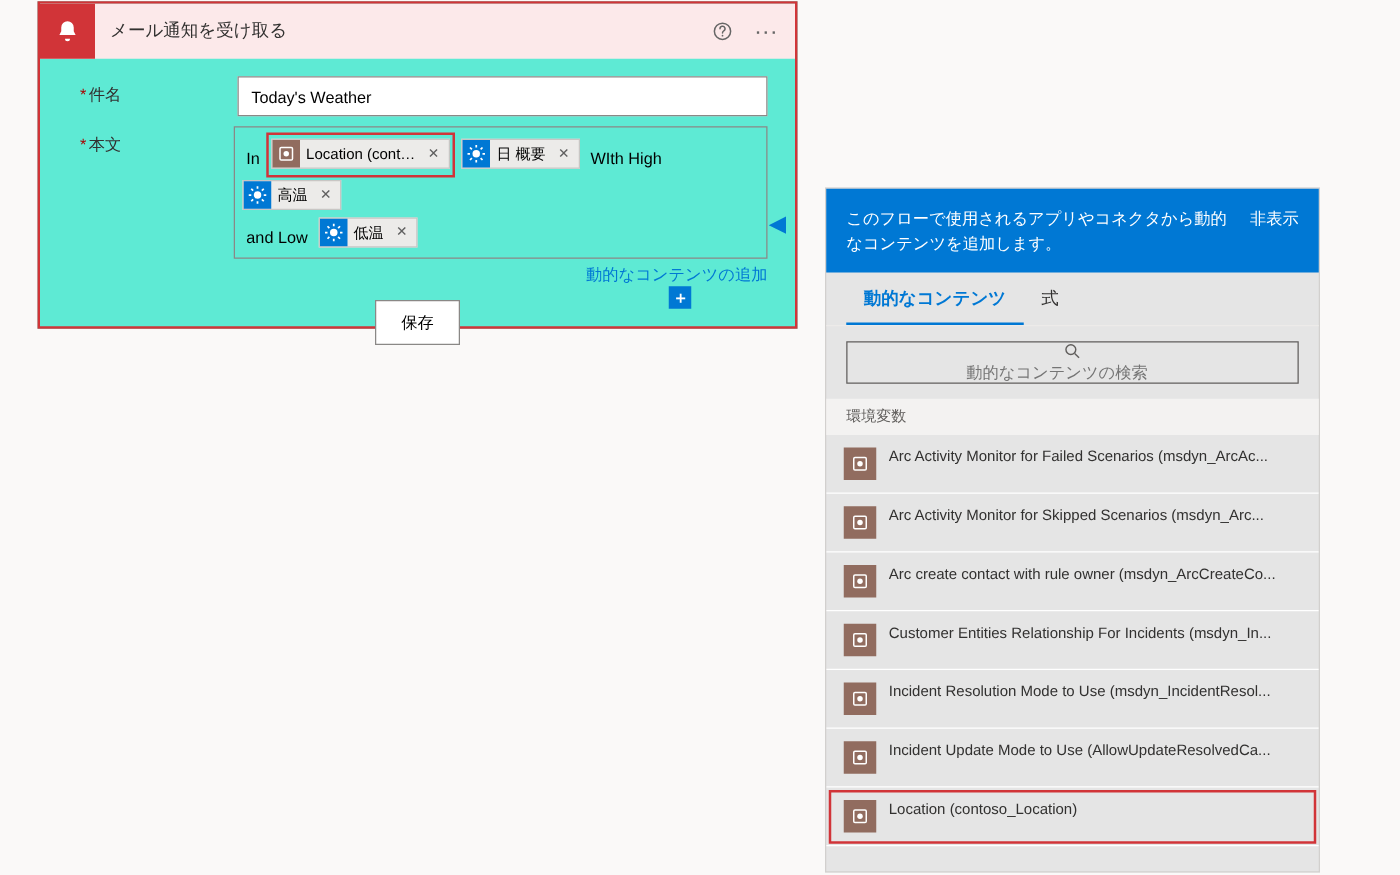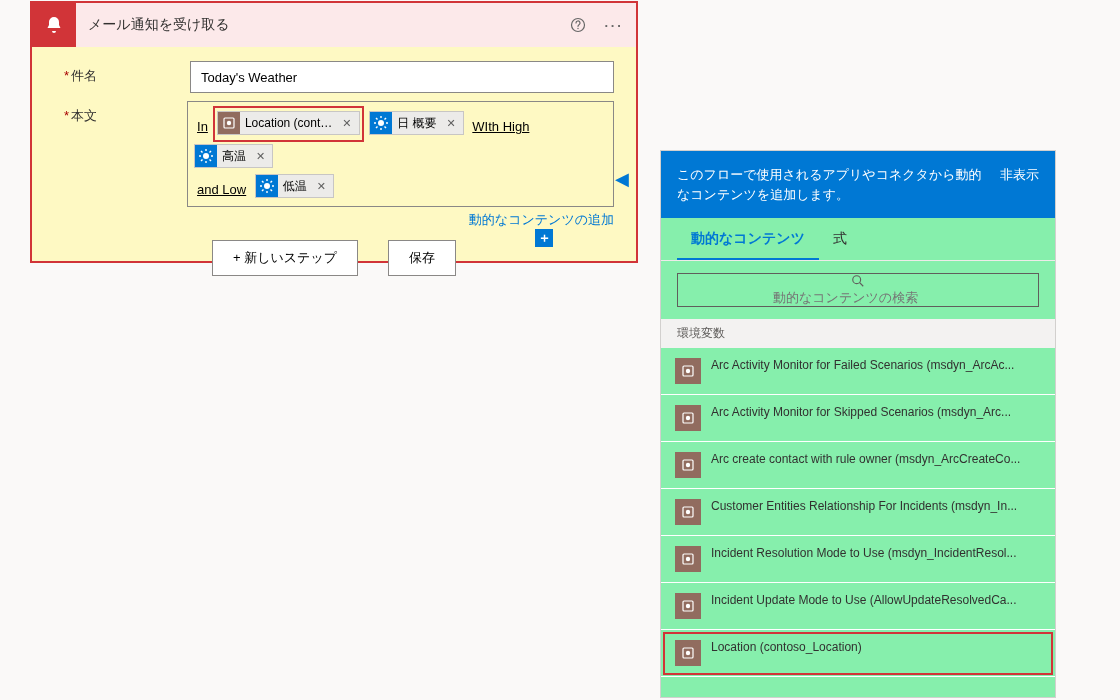--- a/index.html
+++ b/index.html
@@ -1,20 +1,20 @@
 <!DOCTYPE html>
 <html><head>
   <meta charset="utf-8">
   <style>
     * { margin:0; padding:0; box-sizing:border-box; }
     body { font-family:"Segoe UI","Yu Gothic UI",Meiryo,sans-serif; font-size:13px; background:#faf9f8; width:1120px; height:700px; position:relative; overflow:hidden; }
 
     .canvas { position:absolute; left:0; top:0; right:0; bottom:0; }
 
-    .flow-card { position:absolute; left:30px; top:1px; width:608px; background:#fef9c3; border:2px solid #d13438; }
+    .flow-card { position:absolute; left:30px; top:1px; width:608px; background:#5eead4; border:2px solid #d13438; }
     .card-header { display:flex; align-items:center; height:44px; background:#fce9ea; }
     .card-hicon { width:44px; height:44px; background:#d13438; display:flex; align-items:center; justify-content:center; }
     .card-hicon svg { fill:#fff; }
     .card-title { flex:1 1 auto; padding:0 12px; color:#323130; font-size:14px; }
     .card-help, .card-menu { width:28px; height:28px; display:flex; align-items:center; justify-content:center; color:#666; margin-right:8px; cursor:pointer; }
     .card-help svg { stroke:#666; fill:none; }
     .card-menu { letter-spacing:2px; font-size:13px; font-weight:bold; }
 
     .card-body { padding:14px 22px 14px 32px; }
     .row { display:flex; margin-bottom:8px; align-items:flex-start; }
@@ -25,31 +25,31 @@
     .textbox { width:100%; height:32px; border:1px solid #8a8886; padding:0 10px; font-size:13px; }
     .richbox { width:100%; border:1px solid #8a8886; padding:4px 5px; line-height:24px; }
 
     .token { display:inline-flex; align-items:center; height:24px; border:1px solid #c8c6c4; background:#ecebe9; margin:2px 1px; padding:0 3px 0 0; font-size:12px; }
     .tok-ico { width:22px; height:22px; display:flex; align-items:center; justify-content:center; margin-right:5px; }
     .tok-ico.env { background:#916c5f; }
     .tok-ico.wx  { background:#0078d4; }
     .tok-ico svg { fill:#fff; }
     .tok-label { padding-right:6px; }
     .tok-x { color:#606060; padding:0 4px; cursor:pointer; font-size:11px; }
-    .lit { padding:0 4px; display:inline;text-decoration:underline; }
+    .lit { padding:0 4px; display:inline; }
     .token-hl { display:inline-block; border:2px solid #d13438; padding:1px 1px; margin:0 1px; }
 
     .add-dc-row { text-align:right; margin-top:4px; }
     .add-dc { color:#0078d4; font-size:13px; cursor:pointer; display:inline-flex; align-items:center;flex-direction:column; }
     .add-dc-plus { width:18px; height:18px; background:#0078d4; color:#fff; display:inline-flex; align-items:center; justify-content:center; font-weight:bold; margin-left:6px; font-size:13px; }
 
     .btn-row { position:absolute; left:30px; top:240px; width:608px; display:flex; justify-content:center; gap:30px; }
     .btn { background:#fff; border:1px solid #8a8886; padding:8px 20px; font-size:13px; cursor:pointer; }
 
-    .dc-panel { position:absolute; left:660px; top:150px; width:396px; background:#86efac; border:1px solid #d2d0ce; display:flex; flex-direction:column; height:548px; }
+    .dc-panel { position:absolute; left:660px; top:150px; width:396px; background:#e5e5e5; border:1px solid #d2d0ce; display:flex; flex-direction:column; height:548px; }
     .dc-pointer { position:absolute; left:615px; top:168px; color:#0078d4; font-size:18px; }
     .dc-head { background:#0078d4; color:#fff; padding:14px 16px; display:flex; align-items:flex-start; line-height:1.5; }
     .dc-head-text { flex:1 1 auto; font-size:13px; }
     .dc-hide { margin-left:12px; cursor:pointer; font-size:13px; white-space:nowrap; }
     .dc-tabs { display:flex; padding:0 16px; border-bottom:1px solid #edebe9; }
     .dc-tab { padding:12px 14px 10px; font-size:14px; color:#323130; cursor:pointer; }
     .dc-tab.active { color:#0078d4; border-bottom:2px solid #0078d4; font-weight:600; }
     .dc-search-wrap { padding:12px 16px; }
     .dc-search { display:flex; align-items:center; width:100%; height:34px; border:1px solid #605e5c; padding:0 8px;flex-direction:column; }
     .dc-search input { border:0; outline:0; font-size:13px; flex:1; margin-left:6px; background:transparent; }
@@ -165,21 +165,20 @@
               <span>動的なコンテンツの追加</span>
               <span class="add-dc-plus">＋</span>
             </span>
           </div>
         </div>
       </div>
     </div>
   </div>
 
   <div class="btn-row">
-    <button class="btn">+ 新しいステップ</button>
     <button class="btn">保存</button>
   </div>
 
   <div class="dc-pointer">◀</div>
   <div class="dc-panel">
     <div class="dc-head">
       <div class="dc-head-text">このフローで使用されるアプリやコネクタから動的なコンテンツを追加します。</div>
       <div class="dc-hide">非表示</div>
     </div>
     <div class="dc-tabs">

